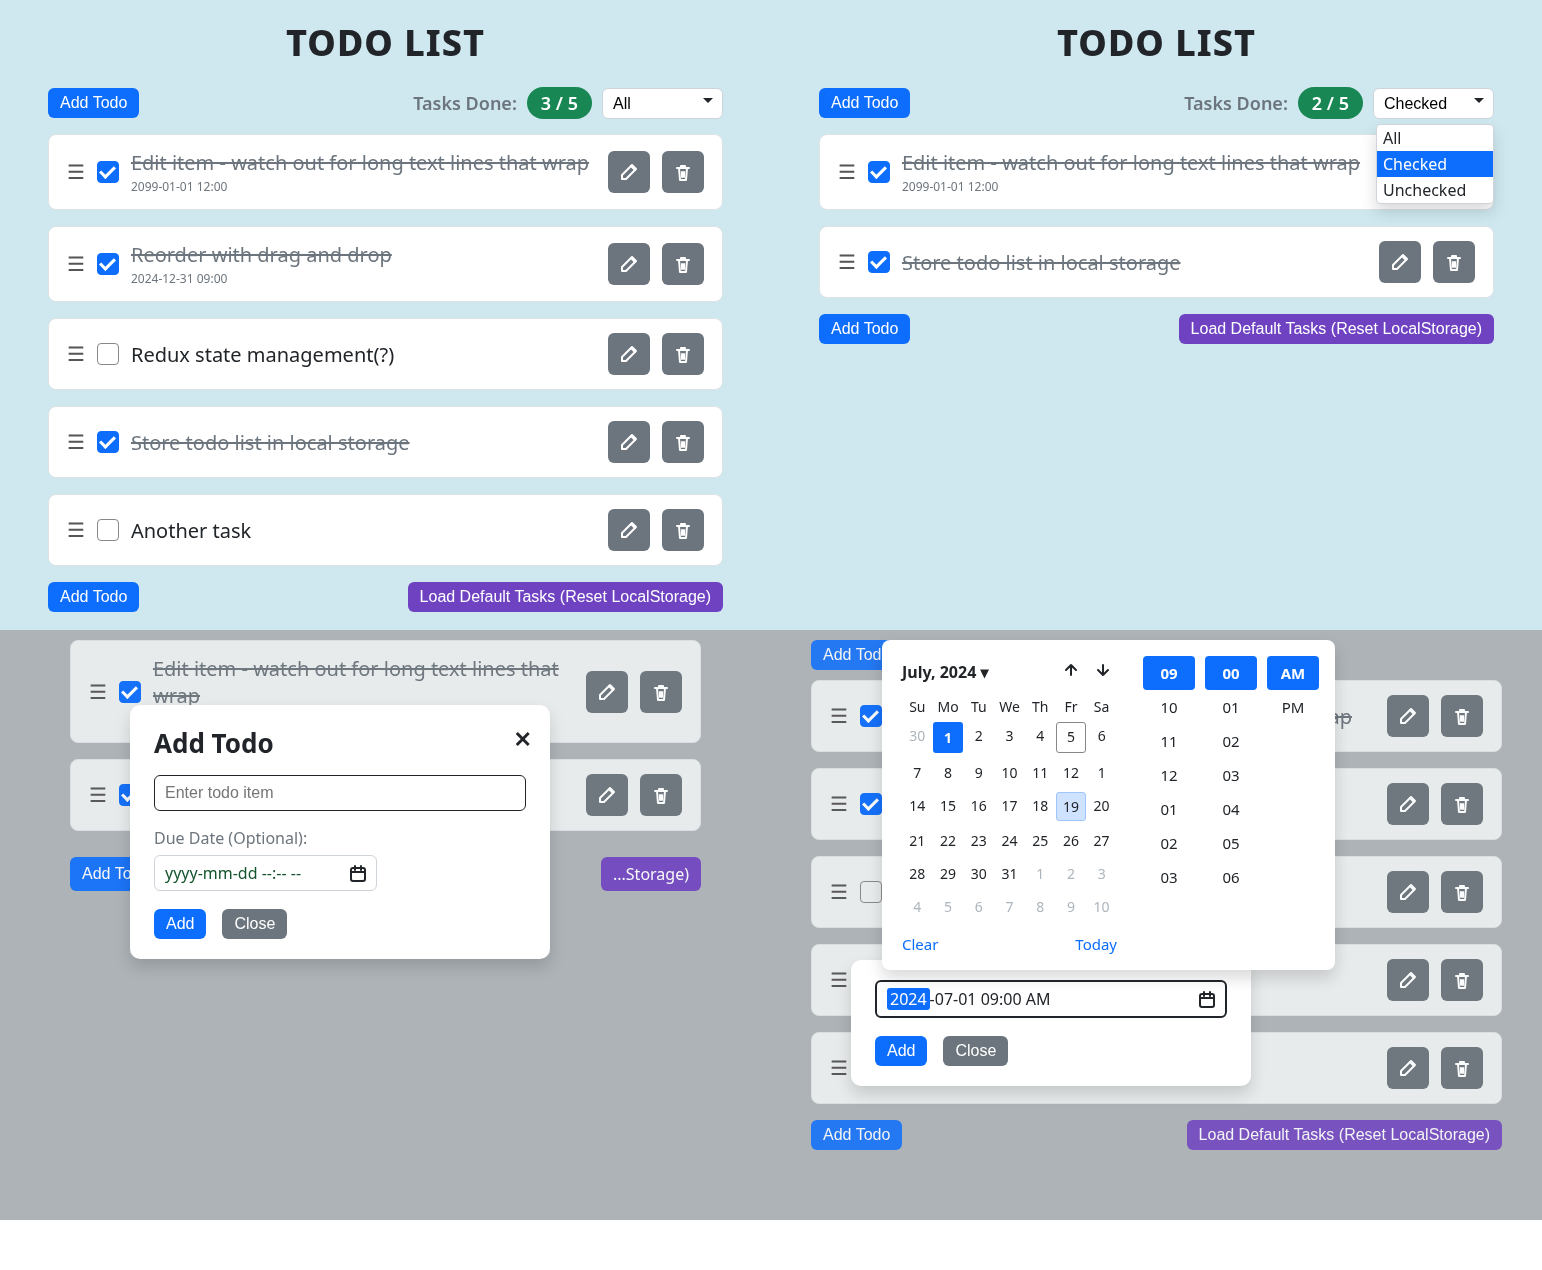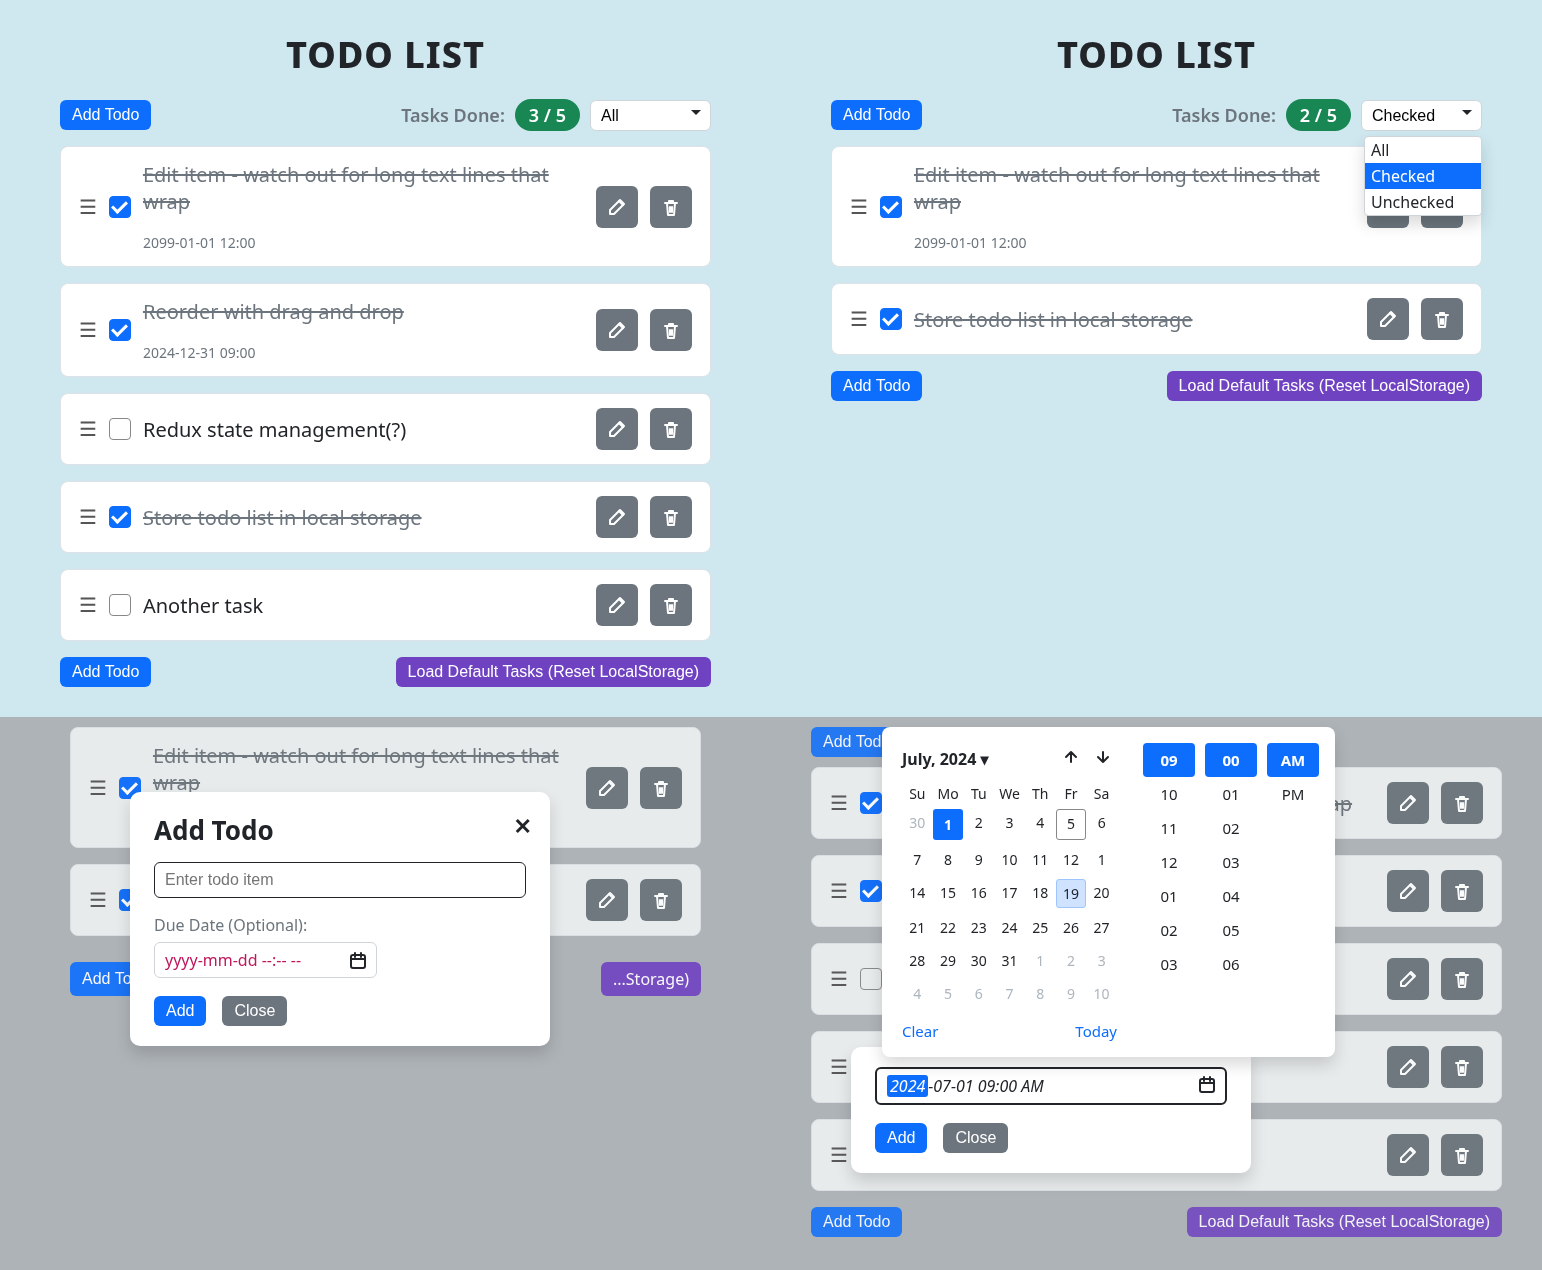--- a/index.html
+++ b/index.html
@@ -20,21 +20,21 @@
     color:#212529;
     background:#fff;
     width:1542px;
   }
   .page{
     display:grid;
     grid-template-columns:50% 50%;
   }
   .panel{
     background:var(--panel);
-    padding:20px;
+    padding:8px;
   }
   .panel.q1{min-height:595px}
   .panel.q2{min-height:380px}
   .panel h1{
     text-align:center;
     font-size:36px;
     font-weight:800;
     margin:10px 0 20px;
     letter-spacing:1px;
   }
@@ -130,21 +130,21 @@
     content:"";
     position:absolute;
     left:5px;top:1px;
     width:6px;height:12px;
     border:solid #fff;
     border-width:0 3px 3px 0;
     transform:rotate(45deg);
   }
   .todo-text{flex:1;font-size:20px;color:#212529}
   .todo-text.done{text-decoration:line-through;color:var(--muted)}
-  .todo-due{font-size:14px;color:var(--muted);margin-top:18px}
+  .todo-due{font-size:12px;color:var(--muted);margin-top:2px}
   .iconbtn{
     background:var(--gray);
     border:0;border-radius:6px;
     width:42px;height:42px;
     display:inline-flex;
     align-items:center;justify-content:center;
     cursor:pointer;
     color:#fff;
   }
   svg{width:20px;height:20px;stroke:currentColor;fill:none;stroke-width:2;stroke-linecap:round;stroke-linejoin:round}
@@ -214,23 +214,22 @@
     display:flex;align-items:center;justify-content:center;
     font-size:15px;cursor:pointer;border-radius:4px;
   }
   .wheel .cell.sel{background:var(--blue);color:#fff;font-weight:700}
 
   
   .date-in-modal{
     border:2px solid #212529;
     border-radius:6px;
     padding:6px 10px;
-    display:flex;align-items:flex-start;justify-content:space-between;
+    display:flex;align-items:center;justify-content:space-between;
     font-size:16px;
-    font-style:italic;
   }
   .date-in-modal .selyear{background:var(--blue);color:#fff;border-radius:3px;padding:0 3px}
   .cal-ico{width:18px;height:18px;color:#212529}
 </style>
 </head>
 <body>
 
 <div class="page">
 
   <div class="panel q1">
@@ -452,21 +451,21 @@
         <button class="btn btn-blue" style="opacity:0.9">Add Todo</button>
         <span class="btn btn-purple" style="opacity:0.9">...Storage)</span>
       </div>
     </div>
     <div class="modal" style="left:130px;top:75px;width:420px">
       <span class="close-x">✕</span>
       <h2>Add Todo</h2>
       <input type="text" placeholder="Enter todo item" style="">
       <div class="lbl">Due Date (Optional):</div>
       <div style="display:flex;align-items:center;border:1px solid #ced4da;border-radius:6px;padding:6px 10px;width:60%">
-        <span style="color:#be185d;flex:1">yyyy-mm-dd --:-- --</span>
+        <span style="color:#14532d;flex:1">yyyy-mm-dd --:-- --</span>
         <svg class="cal-ico">
             <rect x="3" y="4" width="14" height="13" rx="2"></rect>
             <path d="M3 8h14M7 2v4M13 2v4"></path>
           </svg>
       </div>
       <div class="row">
         <button class="btn btn-blue">Add</button>
         <button class="btn btn-gray">Close</button>
       </div>
     </div>

